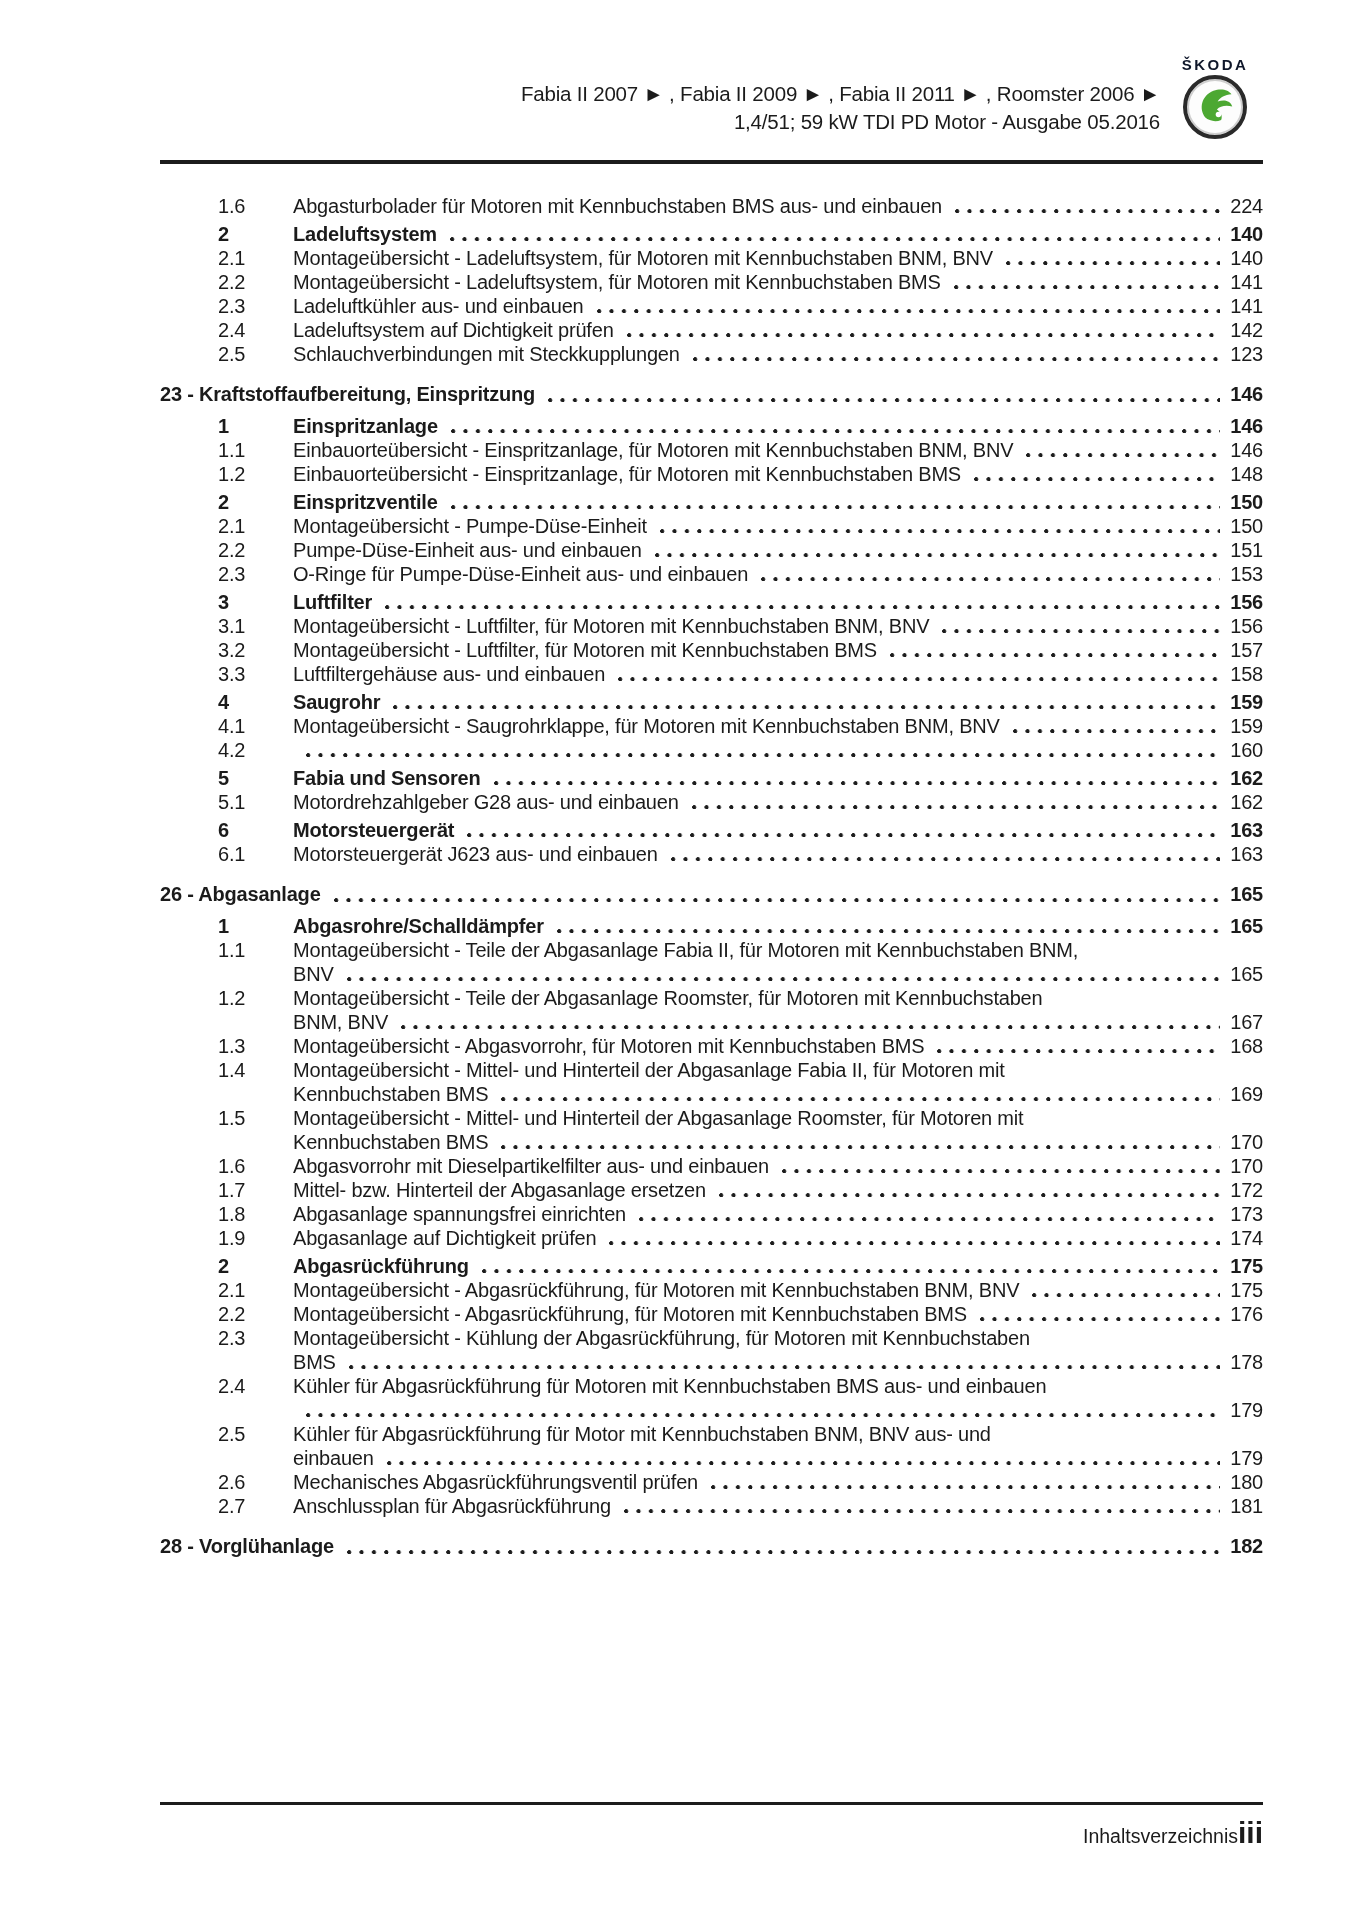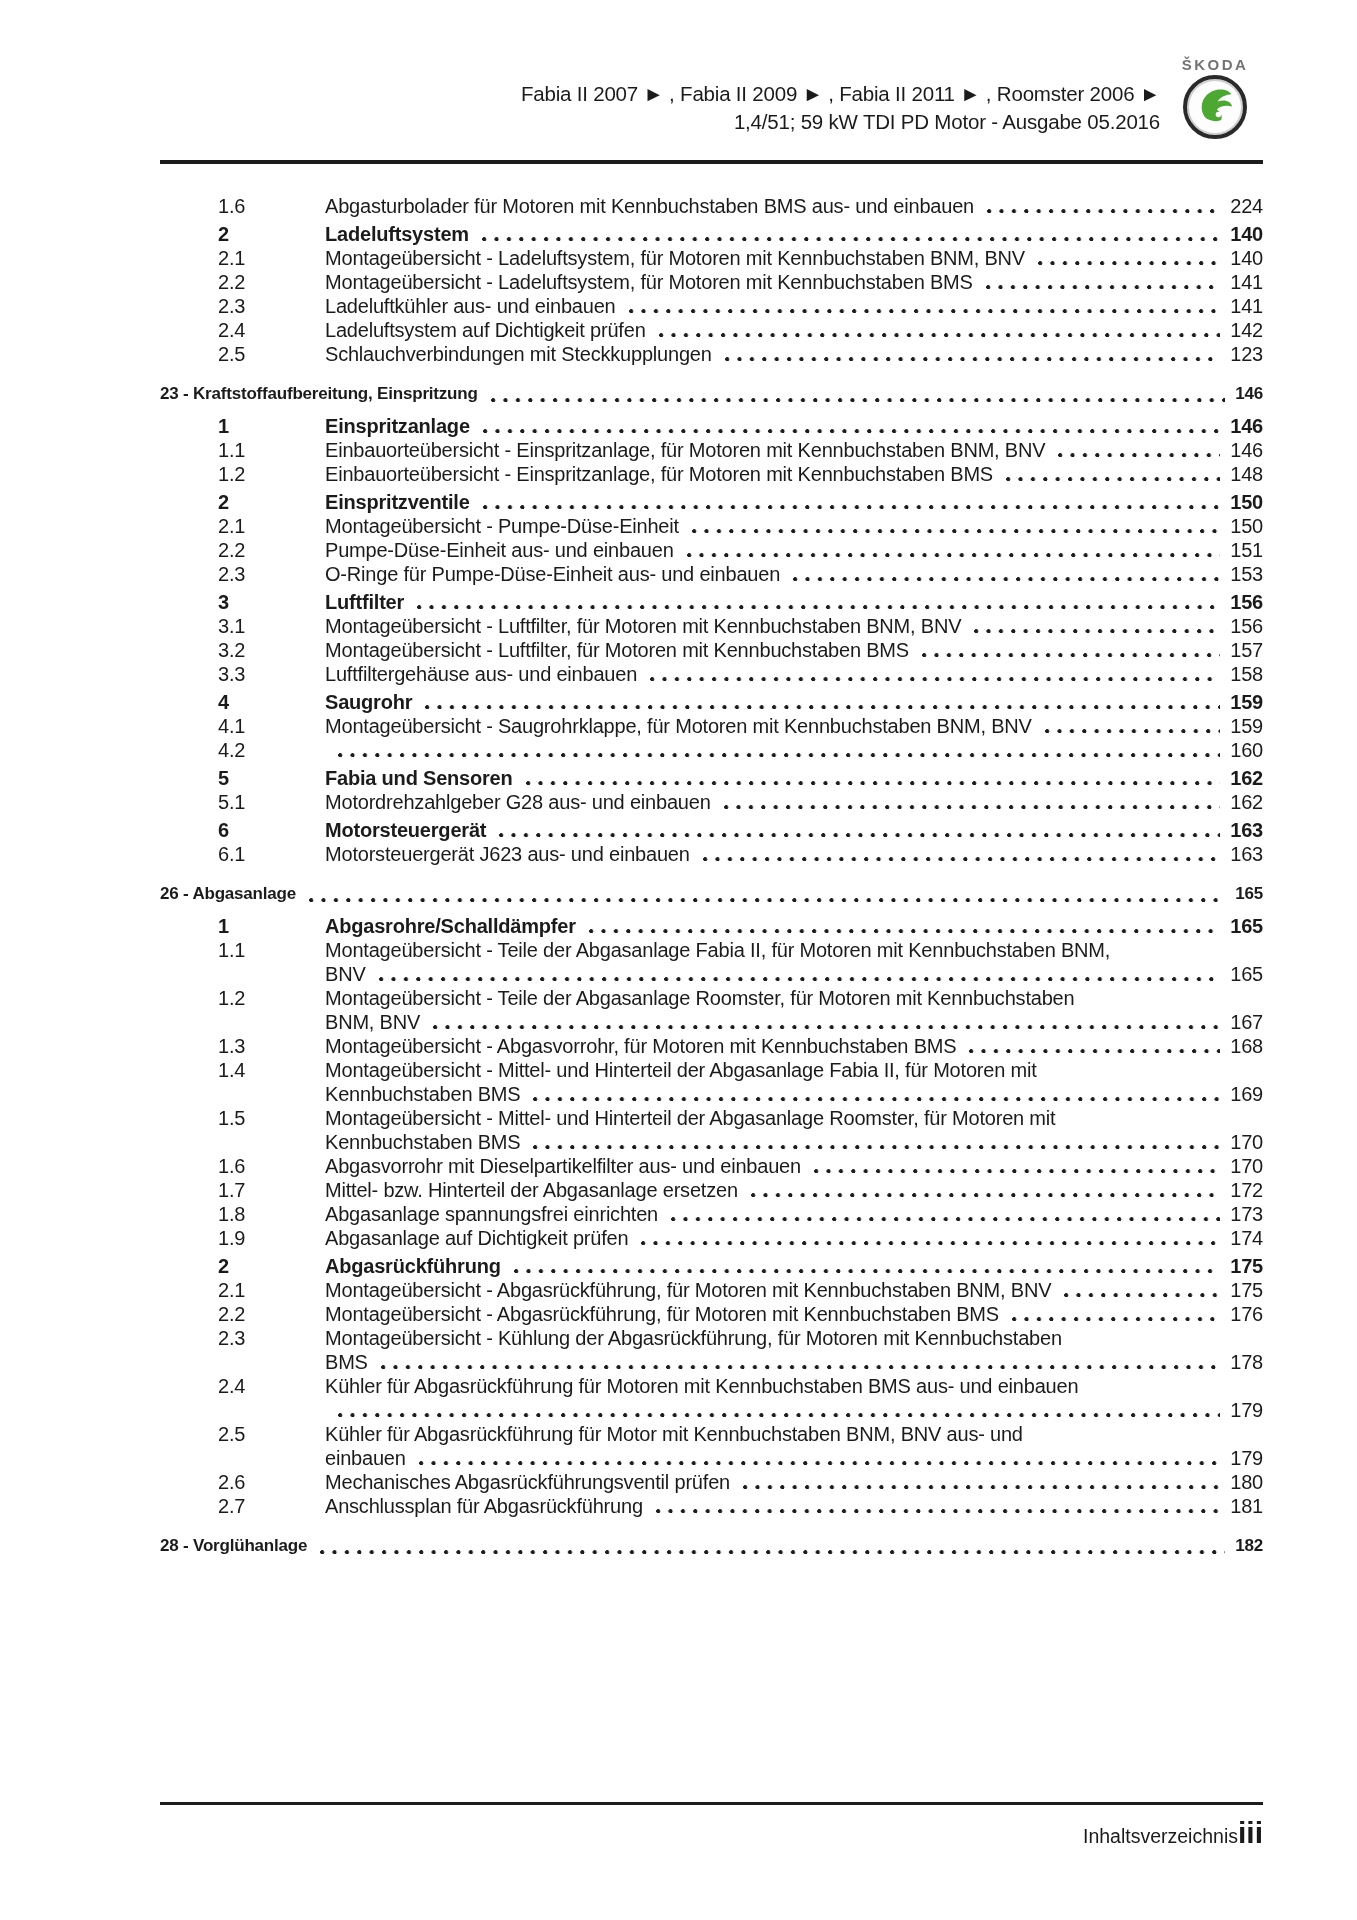--- a/index.html
+++ b/index.html
@@ -18,46 +18,46 @@
     text-align:right;
     font-size:20.5px;line-height:28px;letter-spacing:-0.2px;
     white-space:nowrap;
   }
   .brand{
     position:absolute;top:56px;right:96px;width:92px;
     text-align:center;
   }
   .brand-word{
     font-size:15px;font-weight:bold;letter-spacing:2.5px;
-    color:#737373;margin-bottom:2px;
+    color:#0f172a;margin-bottom:2px;
   }
   .brand-ring{
     width:56px;height:56px;margin:0 auto;
     border:4px solid #2a2a2a;border-radius:50%;
     background:#fdfdfd;
     box-shadow:inset 0 0 0 2px #cfcfcf;
     display:flex;align-items:center;justify-content:center;
   }
   .rule{
     position:absolute;left:160px;width:1103px;height:3.5px;
     background:#1c1c1c;
   }
   .rule-top{top:160px;}
   .rule-bottom{top:1802px;height:3px;}
   
   .toc{
     position:absolute;top:194px;left:160px;width:1103px;
     font-size:20px;line-height:24px;letter-spacing:-0.2px;
   }
-  .row{display:flex;gap:32px;}
+  .row{display:flex;}
   .row.entry{padding-left:58px;}
   .row.entry .num{width:75px;flex:none;}
   .row.entry .body{flex:1;min-width:0;}
   .row.boldrow{font-weight:bold;margin-top:4px;}
-  .row.chapter{font-size:17px;font-weight:bold;margin:13px 0 5px 0;line-height:30px;}
+  .row.chapter{font-size:20px;font-weight:bold;margin:13px 0 5px 0;line-height:30px;}
   .line{display:flex;width:100%;}
   .t{white-space:pre;}
   .leader{
     flex:1;align-self:flex-end;
     height:5px;min-width:14px;
     margin:0 10px 4px 13px;
     background-image:radial-gradient(circle at 2.2px 2.2px,#1c1c1c 1.8px,rgba(0,0,0,0) 2.3px);
     background-size:12.4px 5px;
     background-repeat:repeat-x;
   }

